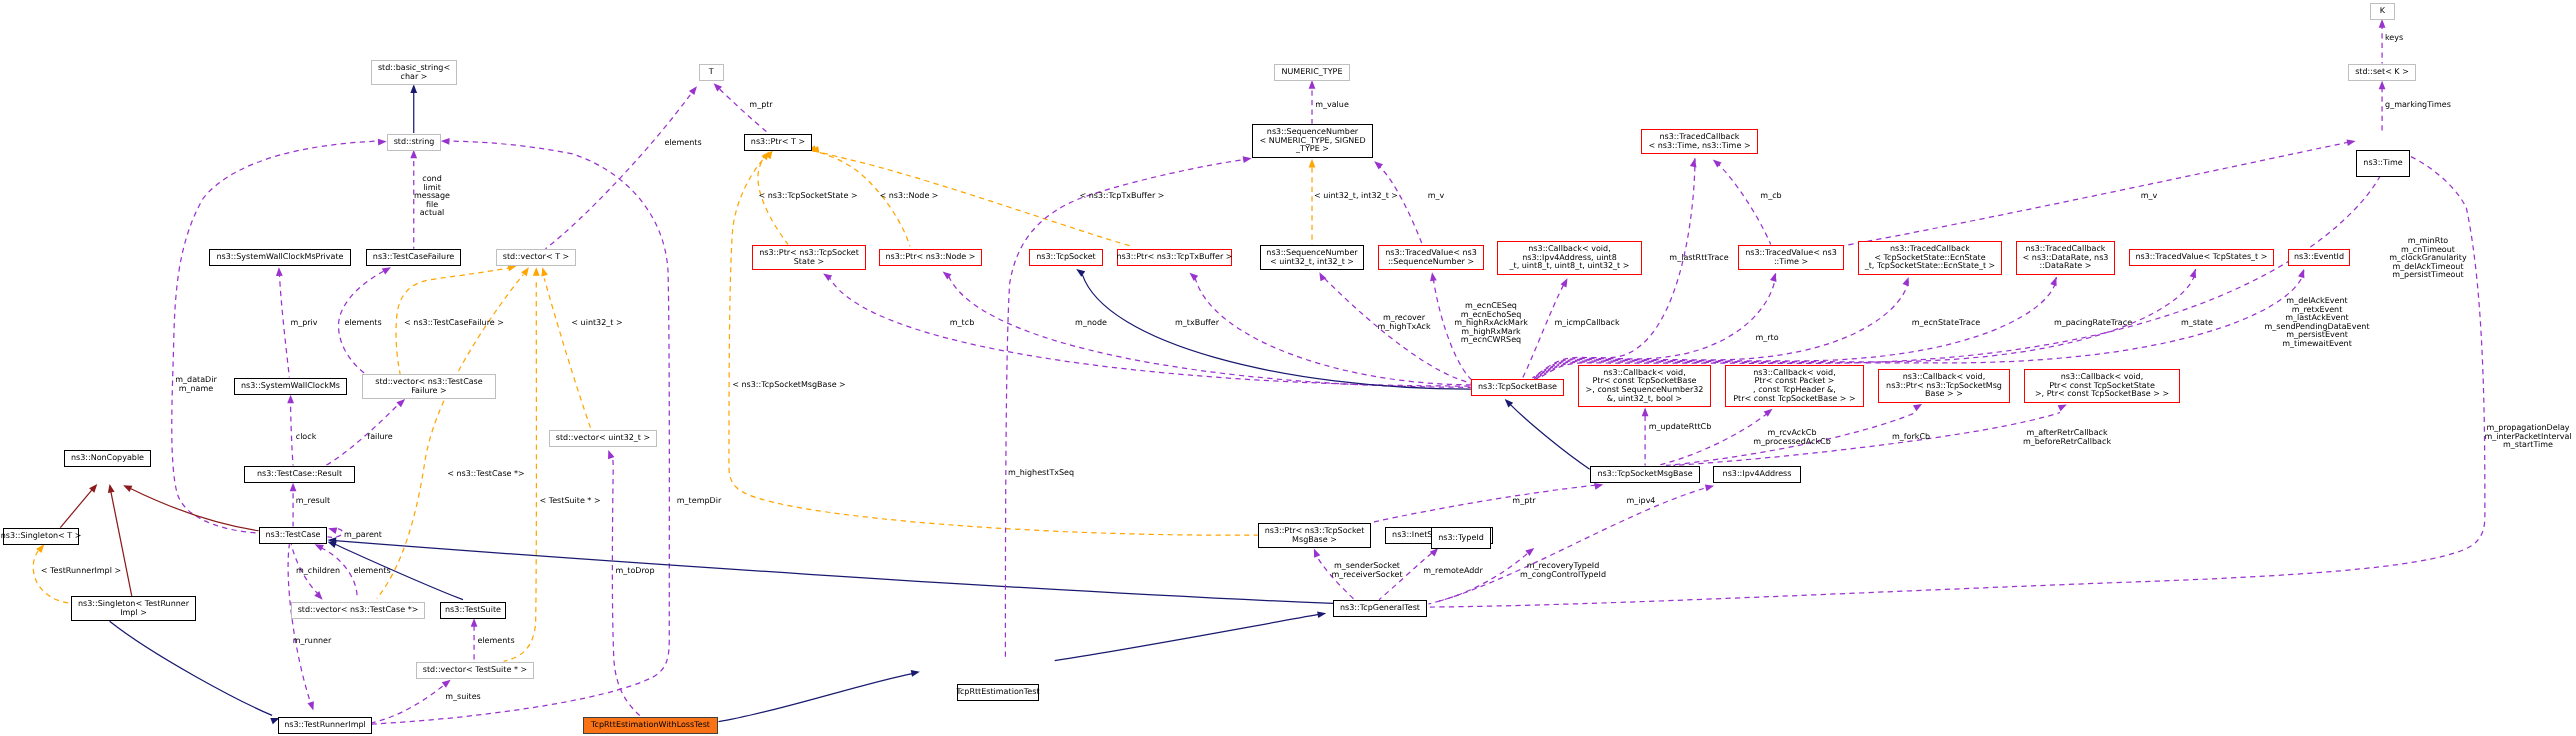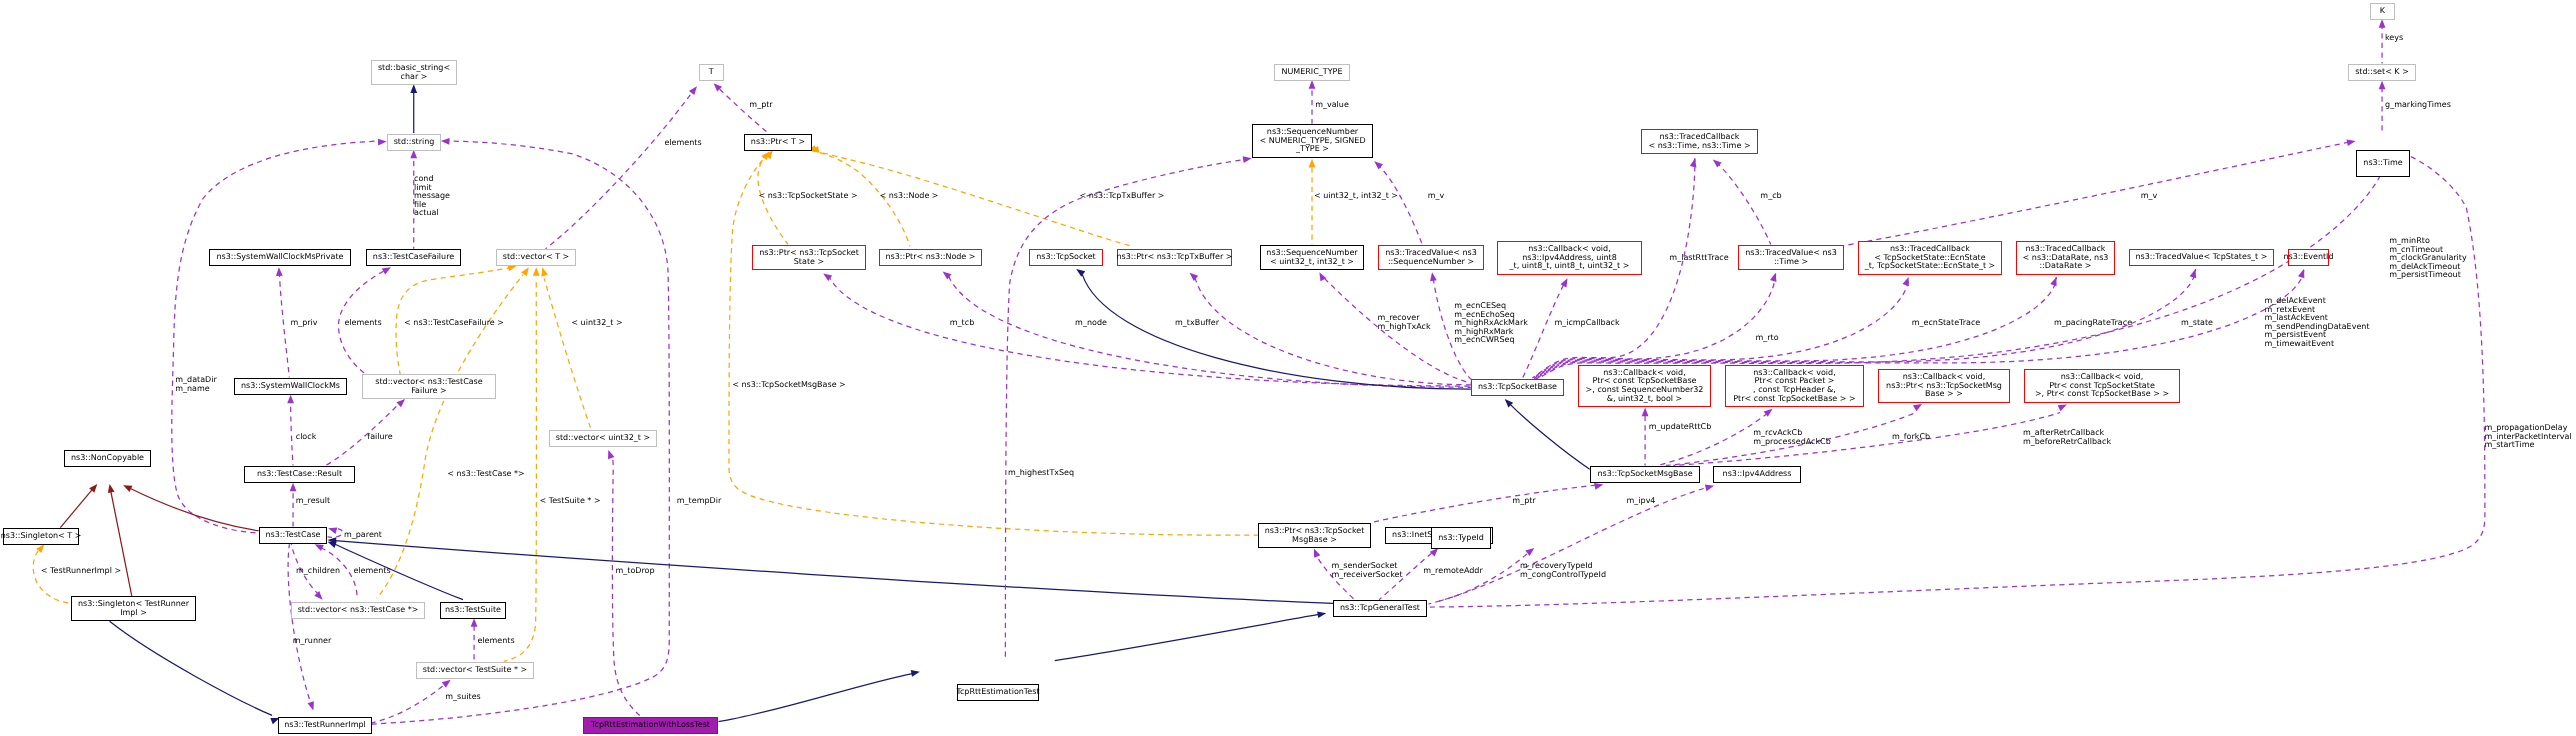--- a/index.html
+++ b/index.html
@@ -7,23 +7,23 @@
      -webkit-font-smoothing:antialiased;
      text-rendering:geometricPrecision;}
 #graph{position:absolute;left:0;top:0;width:2576px;height:737px;}
 #edges{position:absolute;left:0;top:0;width:2576px;height:737px;}
 .node{position:absolute;box-sizing:border-box;background:#ffffff;
       display:flex;align-items:center;justify-content:center;
       font-size:8px;line-height:8.6px;color:#000;text-align:center;white-space:pre;}
 .node.gray{border:0.6px solid #bfbfbf;}
 .node.black{border:0.6px solid #000000;}
 .node.red{border:0.6px solid #ff0000;}
-.node.current{border:0.6px solid #404040;background:#a21caf;}
+.node.current{border:0.6px solid #404040;background:#f97316;}
 .elabel{position:absolute;font-size:8px;line-height:8.6px;color:#000;
-        white-space:pre;transform:translate(-50%,-50%);}
+        text-align:center;white-space:pre;transform:translate(-50%,-50%);}
 </style></head>
 <body>
 
 <div id="graph">
 <svg id="edges" width="2576" height="737" viewBox="0 0 4184 1197" xmlns="http://www.w3.org/2000/svg">
 <path d="M672,216 L672,150" fill="none" stroke="#191970" stroke-width="2"></path>
 <path d="M0,0 L-14.0,-5.5 L-14.0,5.5 Z" transform="translate(672.0,137.0) rotate(-90.0)" fill="#191970"></path>
 <path d="M672,404 L672,257" fill="none" stroke="#9a32cd" stroke-width="2" stroke-dasharray="8.5,7" stroke-dashoffset="5.3"></path>
 <path d="M0,0 L-14.0,-5.5 L-14.0,5.5 Z" transform="translate(672.0,243.0) rotate(-90.0)" fill="#9a32cd"></path>
 <path d="M420,866 C360,862 300,842 288,802 C274,752 280,640 282,560 C284,470 290,392 330,322 C382,258 500,234 616,229" fill="none" stroke="#9a32cd" stroke-width="2" stroke-dasharray="8.5,7" stroke-dashoffset="10.6"></path>
@@ -190,21 +190,21 @@
 _t, uint8_t, uint8_t, uint32_t &gt;</span></div>
 <div class="node red" style="left:1738px;top:245px;width:106px;height:25px"><span>ns3::TracedValue&lt; ns3
 ::Time &gt;</span></div>
 <div class="node red" style="left:1858px;top:241px;width:144px;height:34px"><span>ns3::TracedCallback
 &lt; TcpSocketState::EcnState
 _t, TcpSocketState::EcnState_t &gt;</span></div>
 <div class="node red" style="left:2016px;top:241px;width:99px;height:34px"><span>ns3::TracedCallback
 &lt; ns3::DataRate, ns3
 ::DataRate &gt;</span></div>
 <div class="node red" style="left:2129px;top:249px;width:145px;height:16.6px"><span>ns3::TracedValue&lt; TcpStates_t &gt;</span></div>
-<div class="node red" style="left:2288px;top:249px;width:41px;height:16.6px"><span>ns3::EventId</span></div>
+<div class="node red" style="left:2288px;top:249px;width:62px;height:16.6px"><span>ns3::EventId</span></div>
 <div class="node black" style="left:234px;top:378px;width:113px;height:16.6px"><span>ns3::SystemWallClockMs</span></div>
 <div class="node gray" style="left:362px;top:374px;width:134px;height:25px"><span>std::vector&lt; ns3::TestCase
 Failure &gt;</span></div>
 <div class="node gray" style="left:549px;top:430px;width:108px;height:16.6px"><span>std::vector&lt; uint32_t &gt;</span></div>
 <div class="node red" style="left:1471px;top:379px;width:93px;height:16.6px"><span>ns3::TcpSocketBase</span></div>
 <div class="node red" style="left:1578px;top:365px;width:133px;height:42px"><span>ns3::Callback&lt; void,
 Ptr&lt; const TcpSocketBase
 &gt;, const SequenceNumber32
 &amp;, uint32_t, bool &gt;</span></div>
 <div class="node red" style="left:1725px;top:365px;width:139px;height:42px"><span>ns3::Callback&lt; void,

